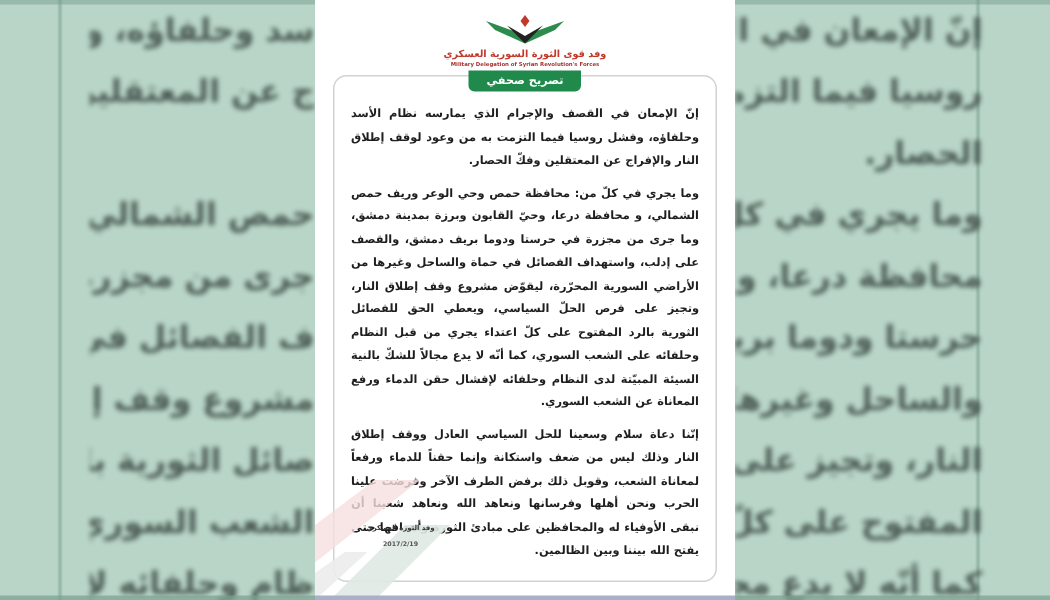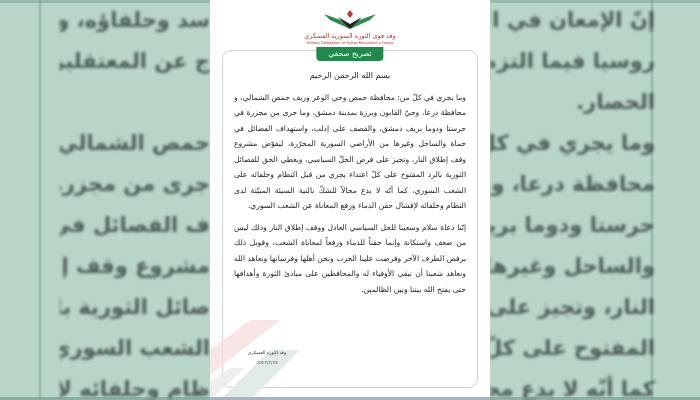--- a/index.html
+++ b/index.html
@@ -47,20 +47,21 @@
     .bg-text.right { left: 490px; width: 165px; }
     .bg-text .ln { display: block; height: 41px; }
 
     
     .doc {
       position: absolute;
       left: 210px; top: 0;
       width: 280px; height: 400px;
       background: #ffffff;
       overflow: hidden;
+      font-weight: bold;
     }
     .doc-footer-bar {
       position: absolute; left: 0; right: 0; bottom: 0; height: 3px;
       background: #a9b0c8;
     }
     .corner-deco {
       position: absolute; left: 0; bottom: 0; width: 110px; height: 80px;
       pointer-events: none;
     }
 
@@ -168,21 +169,21 @@
       <polygon points="30,2 33,6 30,10 27,6" fill="#c0392b"></polygon>
     </svg>
     <div class="logo-ar">وفد قوى الثورة السورية العسكري</div>
     <div class="logo-en">Military Delegation of Syrian Revolution's Forces</div>
   </div>
 
   <div class="panel"></div>
   <div class="badge">تصريح صحفي</div>
 
   <div class="body-text">
-    <span class="basmala">بسم الله الرحمن الرحيم</span>
+    <span class="para">إنّ الإمعان في القصف والإجرام الذي يمارسه نظام الأسد وحلفاؤه، وفشل روسيا فيما التزمت به من وعود لوقف إطلاق النار والإفراج عن المعتقلين وفكّ الحصار.</span>
     <span class="para">وما يجري في كلّ من: محافظة حمص وحي الوعر وريف حمص الشمالي، و محافظة درعا، وحيّ القابون وبرزة بمدينة دمشق، وما جرى من مجزرة في حرستا ودوما بريف دمشق، والقصف على إدلب، واستهداف الفصائل في حماة والساحل وغيرها من الأراضي السورية المحرّرة، ليقوّض مشروع وقف إطلاق النار، وتجيز على فرص الحلّ السياسي، ويعطي الحق للفصائل الثورية بالرد المفتوح على كلّ اعتداء يجري من قبل النظام وحلفائه على الشعب السوري، كما أنّه لا يدع مجالاً للشكّ بالنية السيئة المبيّتة لدى النظام وحلفائه لإفشال حقن الدماء ورفع المعاناة عن الشعب السوري.</span>
     <span class="para">إنّنا دعاة سلام وسعينا للحل السياسي العادل ووقف إطلاق النار وذلك ليس من ضعف واستكانة وإنما حقناً للدماء ورفعاً لمعاناة الشعب، وقوبل ذلك برفض الطرف الآخر وفرضت علينا الحرب ونحن أهلها وفرسانها ونعاهد الله ونعاهد شعبنا أن نبقى الأوفياء له والمحافظين على مبادئ الثورة وأهدافها حتى يفتح الله بيننا وبين الظالمين.</span>
   </div>
 
   <svg class="corner-deco" viewBox="0 0 110 80">
     <polygon points="0,30 40,0 70,0 0,55" fill="#f6dede" opacity="0.8"></polygon>
     <polygon points="10,80 60,30 90,30 40,80" fill="#dfe9e3" opacity="0.9"></polygon>
     <polygon points="0,80 0,62 20,48 35,48" fill="#ececec" opacity="0.9"></polygon>
   </svg>
 

